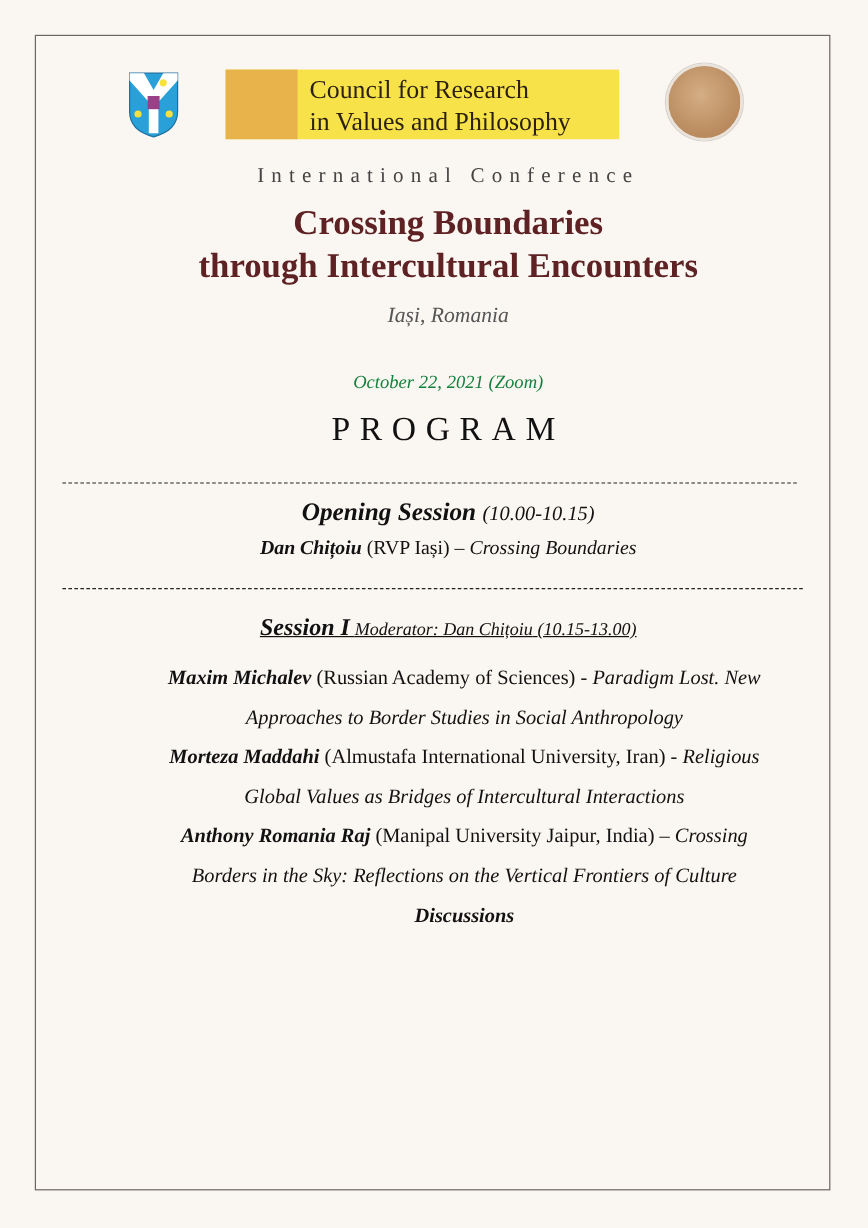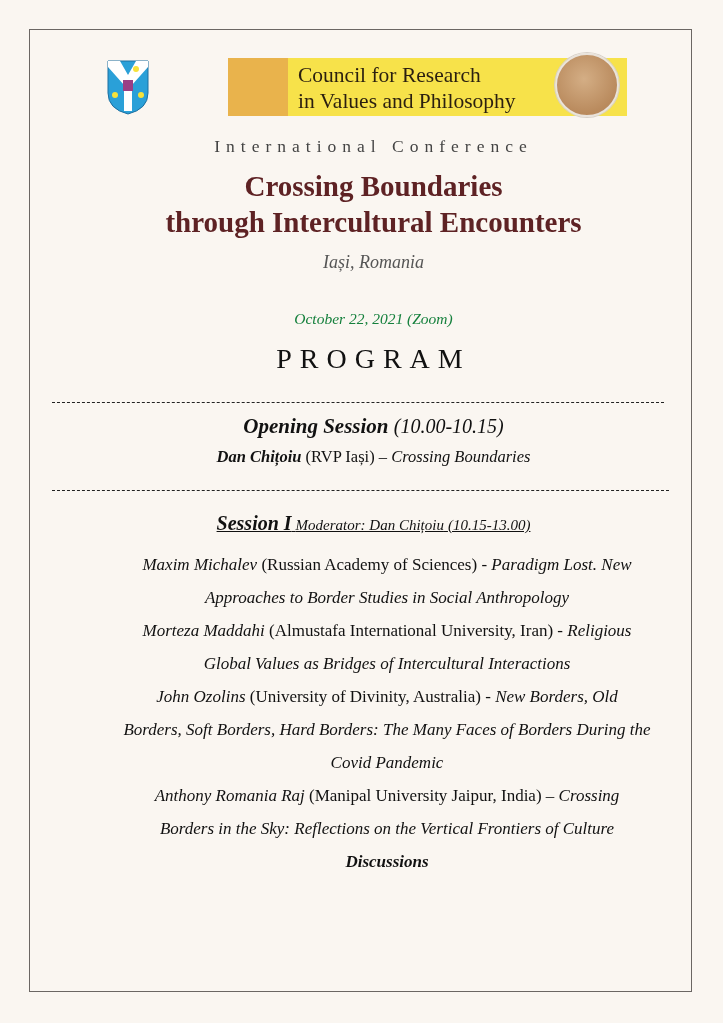--- a/index.html
+++ b/index.html
@@ -4,47 +4,47 @@
 <style>
   html, body { margin:0; padding:0; }
   body { width:723px; height:1023px; background:#faf6f1; position:relative; overflow:hidden;
          font-family:"Liberation Serif", "DejaVu Serif", serif; color:#111; }
   .frame { position:absolute; left:29px; top:29px; width:663px; height:963px; border:1.5px solid #6b6663; box-sizing:border-box; }
   .abs { position:absolute; }
   .center { position:absolute; left:12px; width:723px; text-align:center; }
 
   
   .crest { left:106px; top:59px; width:44px; height:56px; }
-  .crvp { left:188px; top:58px; width:399px; height:58px; background:#f7e24a;margin-left:40px; }
+  .crvp { left:188px; top:58px; width:328px; height:58px; background:#f7e24a; }
   .crvp .globe { position:absolute; left:0; top:0; width:60px; height:58px; background:#e9b34c; }
   .crvp .txt { position:absolute; left:70px; top:4px; font-family:"Liberation Serif", serif; font-size:21.5px; line-height:26px; color:#2a1f10; font-weight:500; }
   .coin { left:555px; top:53px; width:60px; height:60px; border-radius:50%; background:radial-gradient(circle at 45% 40%, #d4ae85, #b98a5d 70%); border:2px solid #e9e3dc; box-shadow:0 0 0 1px #d7d0c8; }
 
   .conf { top:136px; font-size:17.5px; letter-spacing:6px; color:#444; }
   .title { top:168px; font-size:29px; line-height:36px; font-weight:bold; color:#5e2224; }
   .venue { top:250px; font-size:18px; line-height:24px; font-style:italic; color:#555; }
   .date { top:310px; font-size:15.5px; font-style:italic; color:#15803d; }
   .program { top:343px; font-size:28px; letter-spacing:8px; color:#111; }
 
   .dash { position:absolute; height:0; border-top:1px dashed #222; }
   .dash1 { left:52px; width:612px; top:402px; }
   .dash2 { left:52px; width:617px; top:490px; }
 
   .open-title { top:414px; font-size:21px; }
   .open-title .b { font-weight:bold; font-style:italic; }
-  .open-title .t { font-style:italic; font-size:20px; }
+  .open-title .t { font-style:italic; font-size:17px; }
   .open-talk { top:447px; font-size:16.5px; }
 
   .s1 { top:512px; font-size:16px; text-decoration:underline; }
   .s1 .b { font-weight:bold; font-style:italic; font-size:20px; }
   .s1 .m { font-style:italic; font-size:15px; }
   .s1 .t { font-style:italic; font-size:15px; }
 
   .talks { position:absolute; left:92px; width:590px; top:548px; text-align:center; font-size:17px; line-height:33px; }
-  .talk .name { font-weight:normal; font-style:italic;text-align:center; }
+  .talk .name { font-weight:bold; font-style:italic;text-align:center; }
   .talk .title-i { font-style:italic; }
   .disc { font-weight:bold; font-style:italic; }
   i { font-style:italic; }
 </style>
 </head>
 <body>
 
 <div class="frame"></div>
 
 <svg class="abs crest" viewBox="0 0 44 56">
@@ -107,28 +107,20 @@
     <span class="title-i">Approaches to Border Studies in Social Anthropology</span>
   </div>
   <div class="talk">
     <span class="name">Morteza Maddahi</span>
     <span>(Almustafa International University, Iran)</span>
     <span>-</span>
     <span class="title-i">Religious</span><br>
     <span class="title-i">Global Values as Bridges of Intercultural Interactions</span>
   </div>
   <div class="talk">
-    <span class="name">John Ozolins</span>
-    <span>(University of Divinity, Australia)</span>
-    <span>-</span>
-    <span class="title-i">New Borders, Old</span><br>
-    <span class="title-i">Borders, Soft Borders, Hard Borders: The Many Faces of Borders During the</span><br>
-    <span class="title-i">Covid Pandemic</span>
-  </div>
-  <div class="talk">
     <span class="name">Anthony Romania Raj</span>
     <span>(Manipal University Jaipur, India)</span>
     <span>–</span>
     <span class="title-i">Crossing</span><br>
     <span class="title-i">Borders in the Sky: Reflections on the Vertical Frontiers of Culture</span>
   </div>
   <div class="disc">Discussions</div>
 </div>
 
 </body></html>

